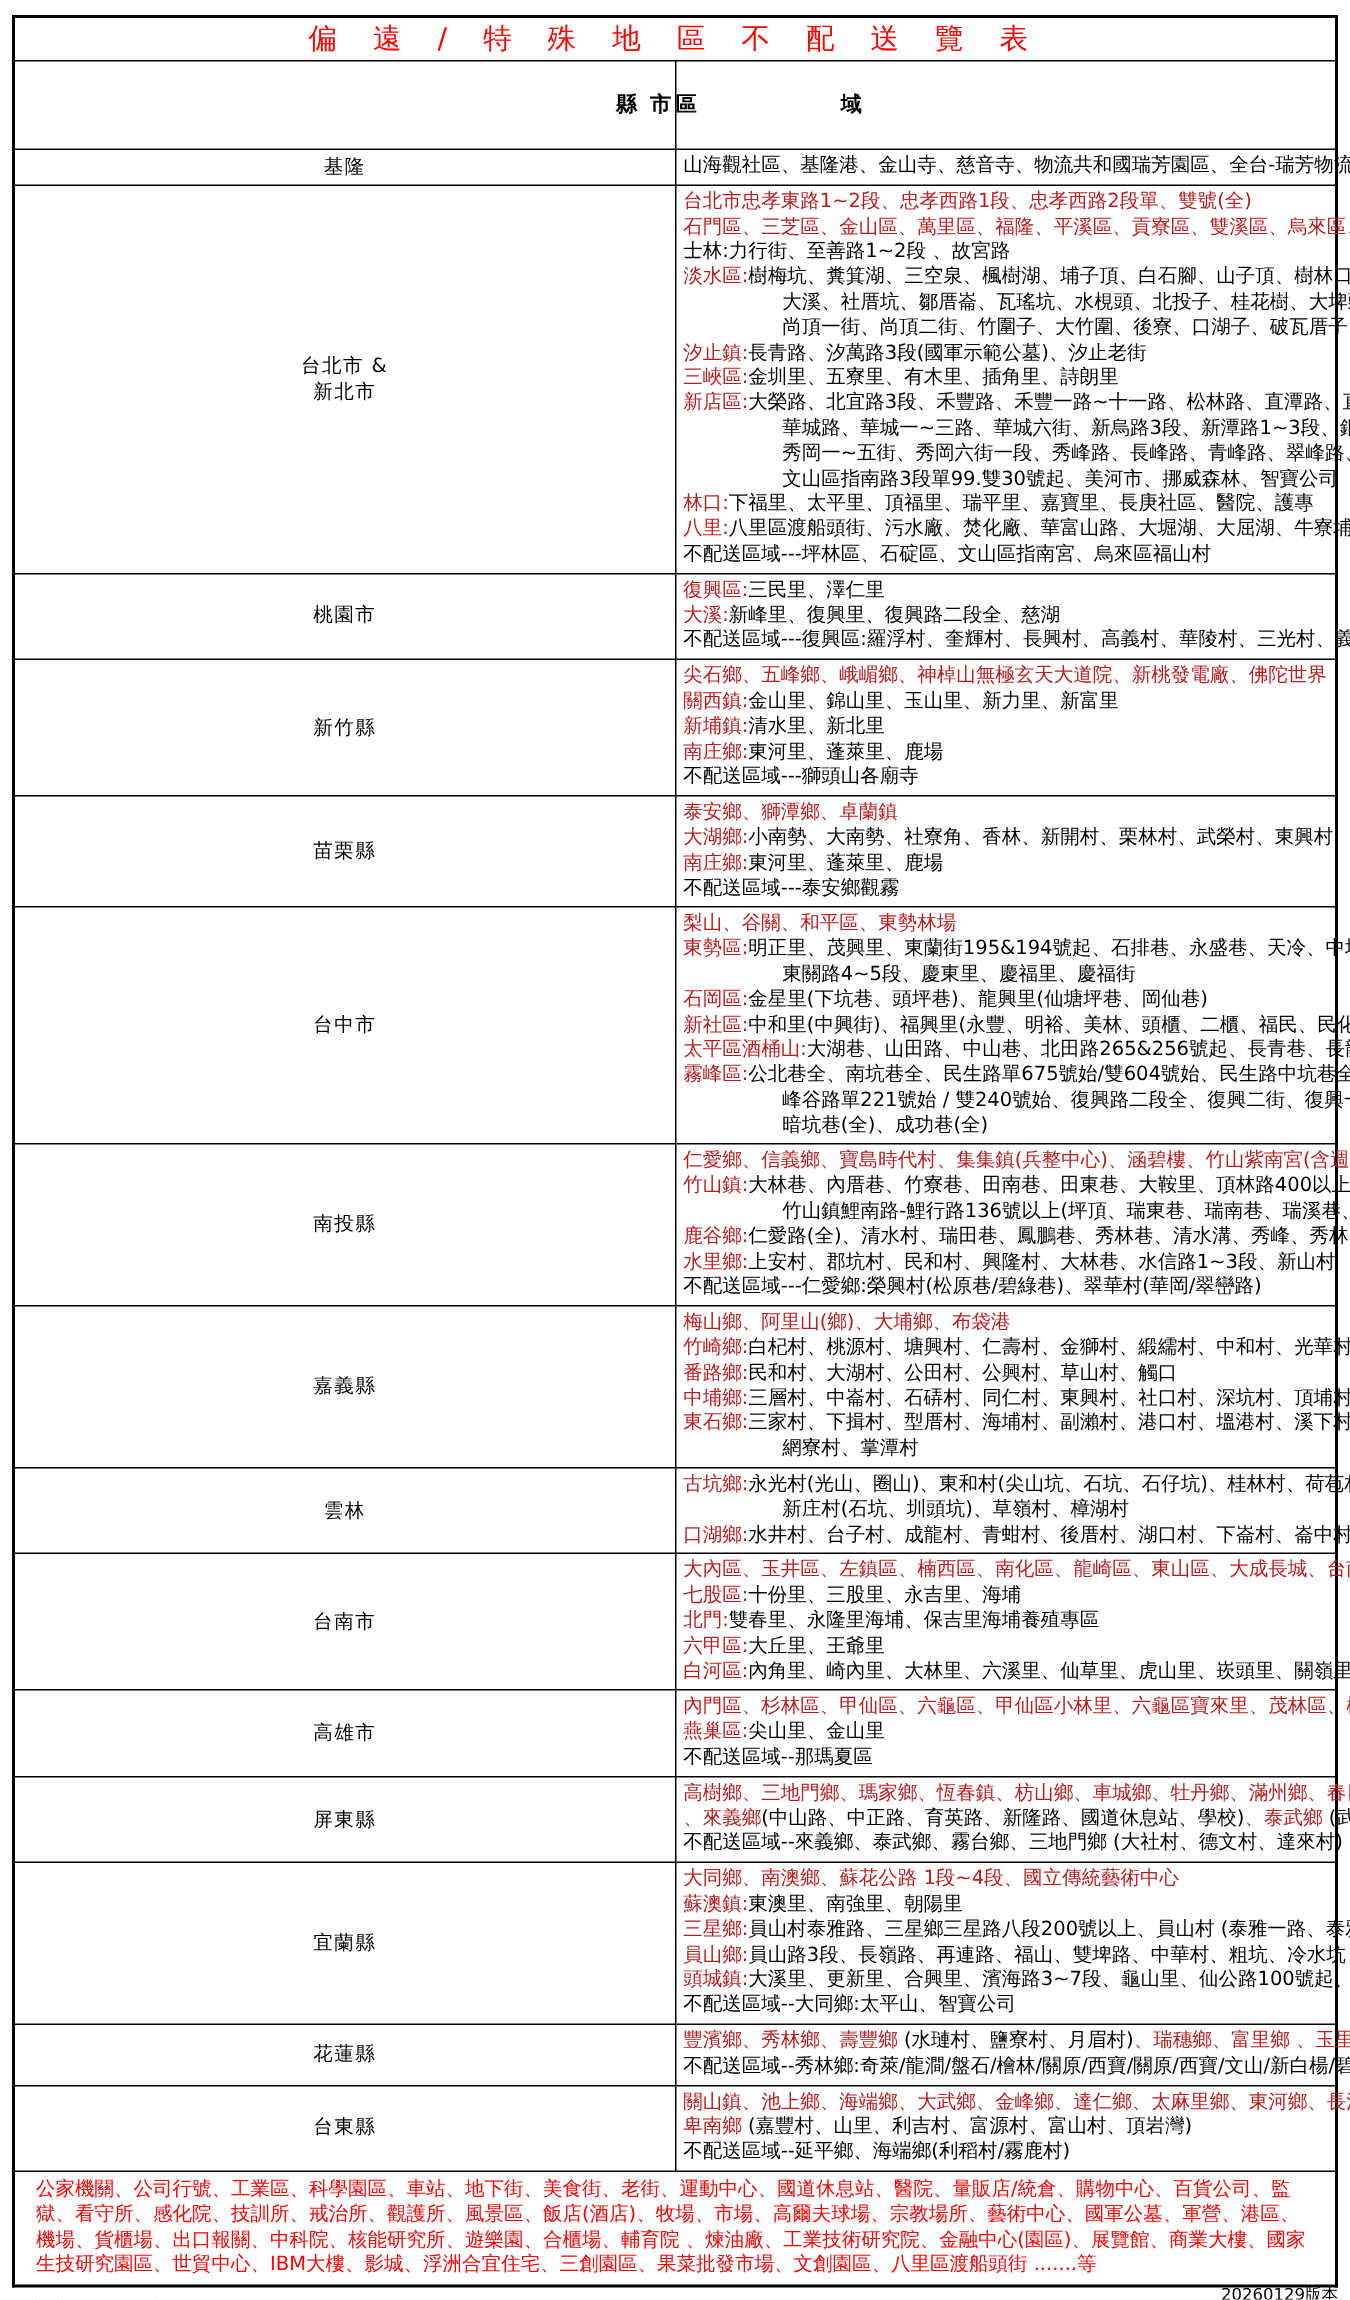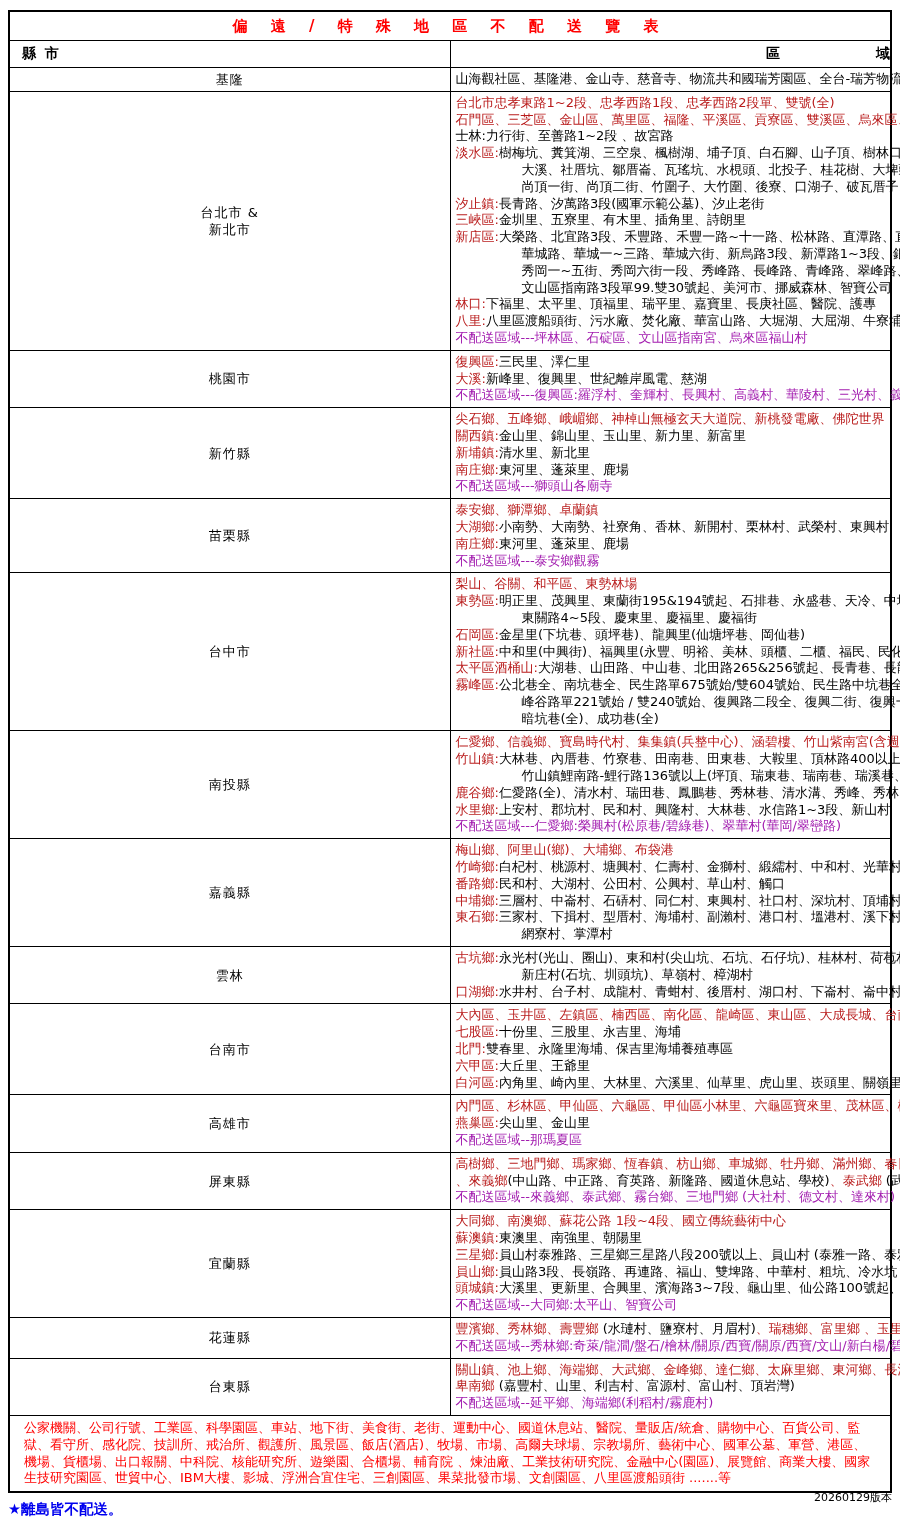--- a/index.html
+++ b/index.html
@@ -3,35 +3,35 @@
 <meta charset="utf-8">
 <style>
   html,body{margin:0;padding:0;background:#ffffff;}
   body{width:900px;height:1533px;overflow:hidden;
        font-family:"DejaVu Sans","Liberation Sans",sans-serif;
        -webkit-font-smoothing:antialiased;}
   .page{padding:10px 8px 0 8px;}
   table.main{border-collapse:collapse;width:884px;table-layout:fixed;}
   table.main td{border:1px solid #000;vertical-align:middle;}
   table.main{border:2px solid #000;}
-  td.title{height:26px;text-align:center;color:#ff0000;font-weight:bold;
-           font-size:15px;letter-spacing:9px;padding:1px 0;}
-  td.county-head{width:78px;text-align:left;font-size:14px;font-weight:bold;
-                 letter-spacing:2px;padding:4px 12px;}
-  td.region-head{text-align:right;font-size:14px;font-weight:bold;padding:4px 0;}
+  td.title{height:26px;text-align:center;color:#ff0000;font-weight:normal;
+           font-size:19px;letter-spacing:9px;padding:1px 0;}
+  td.county-head{width:78px;text-align:right;font-size:14px;font-weight:bold;
+                 letter-spacing:2px;padding:4px 0;}
+  td.region-head{text-align:left;font-size:14px;font-weight:bold;padding:20px 0;}
   td.region-head .rgap{display:inline-block;width:96px;}
   td.county{width:78px;text-align:center;font-size:13px;letter-spacing:1px;
             padding:2px 14px;white-space:pre-line;line-height:17px;}
   td.region{padding:3px 4px 3px 5px;font-size:13px;line-height:16.8px;}
   td.fullnote{padding:4px 14px;font-size:13px;line-height:16.8px;color:#ff0000;}
   .line{white-space:nowrap;}
   .ind{padding-left:66px;}
   .c-b{color:#b91c1c;}
   .c-k{color:#000000;}
-  .c-r{color:#a21caf;text-align:center;}
+  .c-r{color:#000000;text-align:center;}
   .footer{width:884px;margin-top:4px;}
   .fline{color:#0000ee;font-weight:bold;font-size:14.5px;line-height:24px;}
   .fline2{color:#0000ee;font-weight:bold;font-size:14.5px;line-height:24px;
           display:flex;justify-content:space-between;align-items:flex-start;}
   .version{color:#000;font-weight:normal;font-size:11px;line-height:14px;margin-top:-6px;margin-left:28px;}
 </style>
 </head>
 <body>
 
 <div class="page">
@@ -68,21 +68,21 @@
             <div class="line ind"><span class="c-k">文山區指南路3段單99.雙30號起、美河市、挪威森林、智寶公司</span></div>
             <div class="line"><span class="c-b">林口:</span><span class="c-k">下福里、太平里、頂福里、瑞平里、嘉寶里、長庚社區、醫院、護專</span></div>
             <div class="line"><span class="c-b">八里:</span><span class="c-k">八里區渡船頭街、污水廠、焚化廠、華富山路、大堀湖、大屈湖、牛寮埔、世紀離岸風電</span></div>
             <div class="line"><span class="c-r">不配送區域---坪林區、石碇區、文山區指南宮、烏來區福山村</span></div>
           </td>
         </tr>
         <tr>
           <td class="county">桃園市</td>
           <td class="region">
             <div class="line"><span class="c-b">復興區:</span><span class="c-k">三民里、澤仁里</span></div>
-            <div class="line"><span class="c-b">大溪:</span><span class="c-k">新峰里、復興里、世紀離岸風電、慈湖</span></div>
+            <div class="line"><span class="c-b">大溪:</span><span class="c-k">新峰里、復興里、復興路二段全、慈湖</span></div>
             <div class="line"><span class="c-r">不配送區域---復興區:羅浮村、奎輝村、長興村、高義村、華陵村、三光村、義盛村、霞雲村、澤仁里(溪口台)</span></div>
           </td>
         </tr>
         <tr>
           <td class="county">新竹縣</td>
           <td class="region">
             <div class="line"><span class="c-b">尖石鄉、五峰鄉、峨嵋鄉、神棹山無極玄天大道院、新桃發電廠、佛陀世界</span></div>
             <div class="line"><span class="c-b">關西鎮:</span><span class="c-k">金山里、錦山里、玉山里、新力里、新富里</span></div>
             <div class="line"><span class="c-b">新埔鎮:</span><span class="c-k">清水里、新北里</span></div>
             <div class="line"><span class="c-b">南庄鄉:</span><span class="c-k">東河里、蓬萊里、鹿場</span></div>

